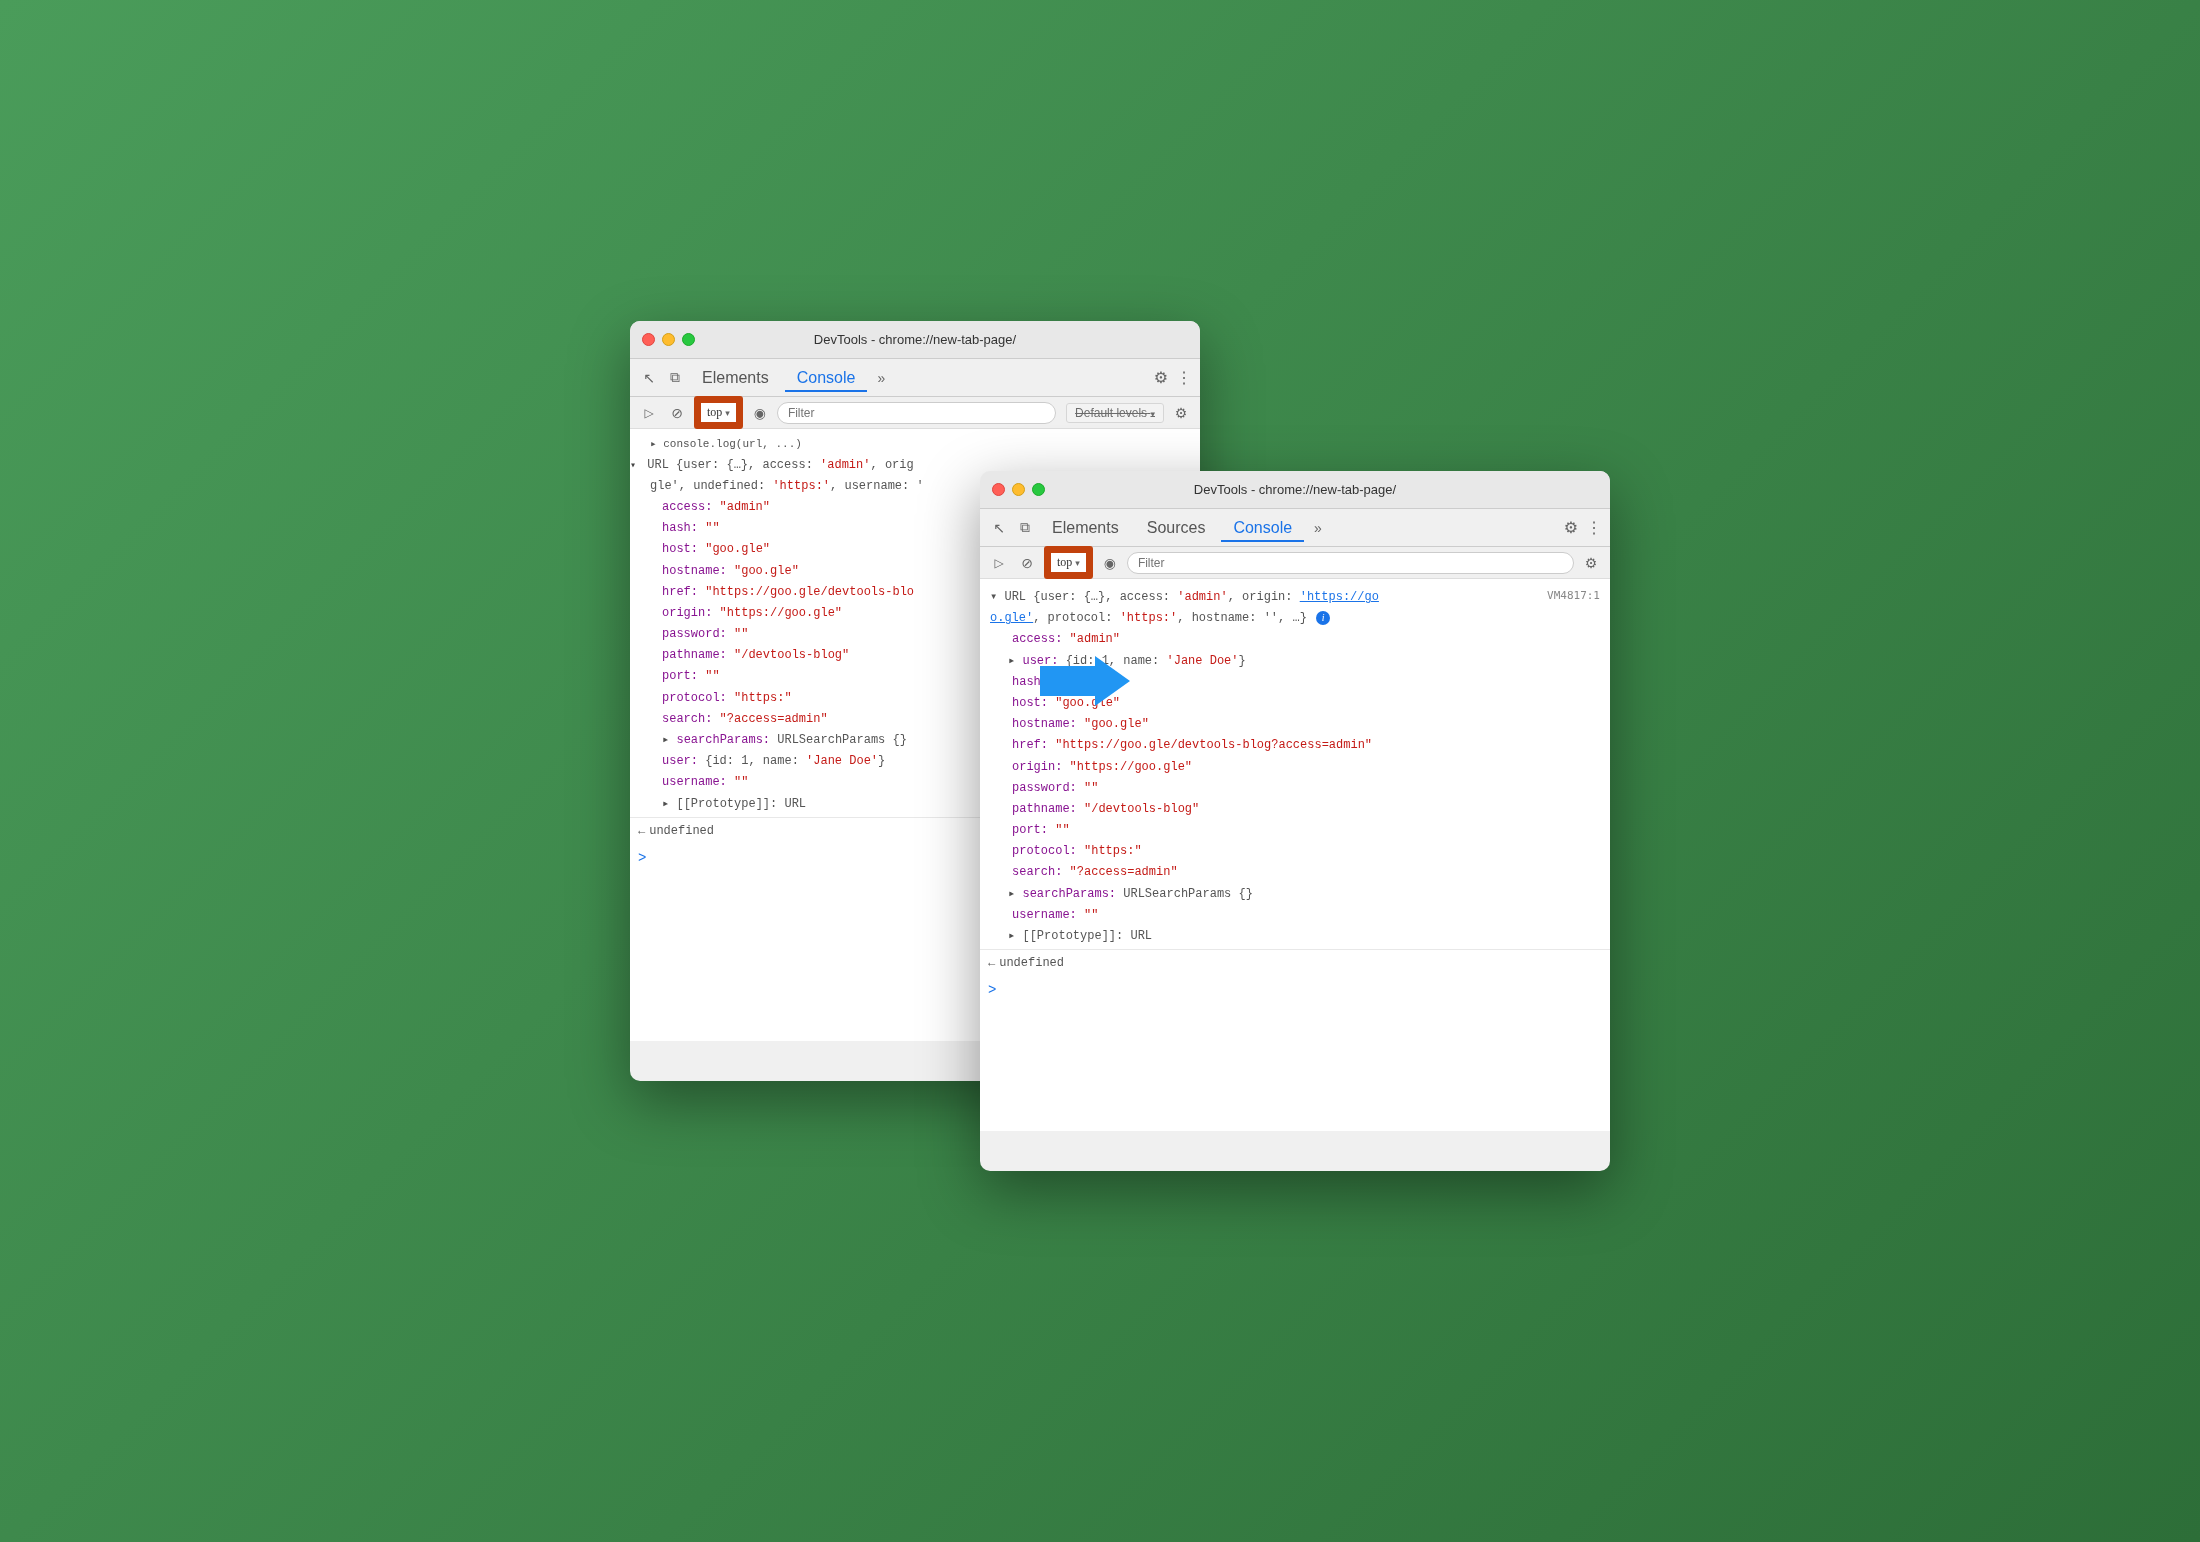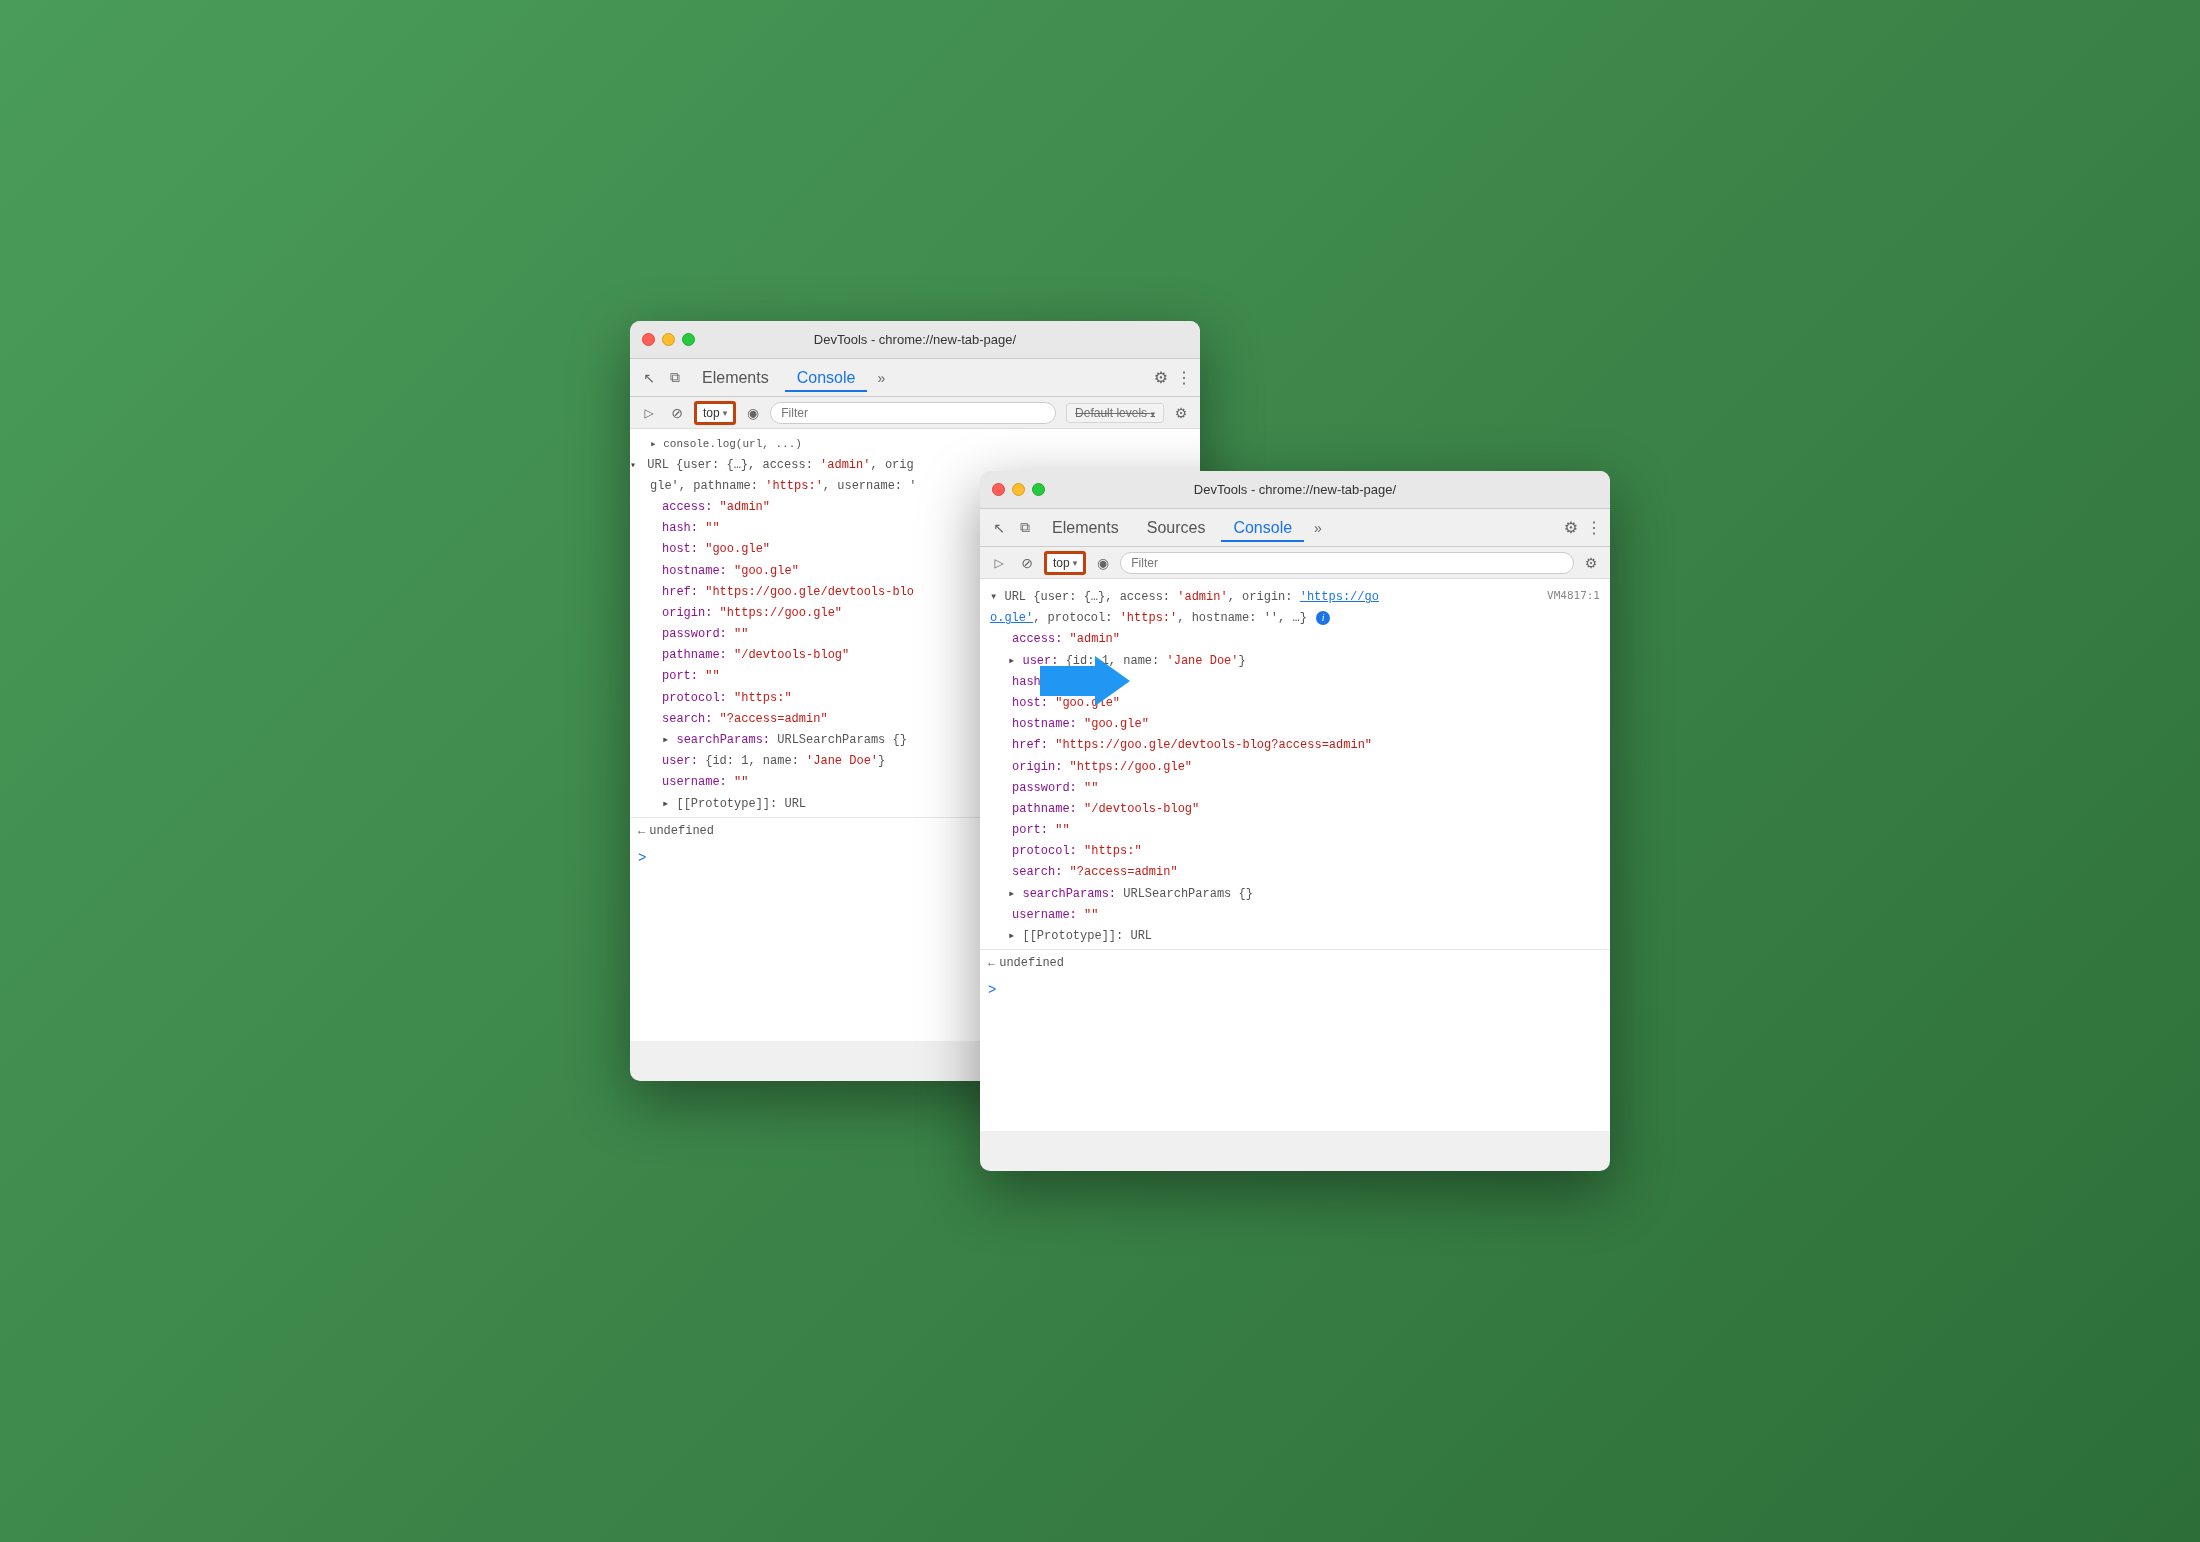--- a/index.html
+++ b/index.html
@@ -165,24 +165,25 @@
       outline: none;
     }
 
     .top-selector {
       display: flex;
       align-items: center;
       gap: 3px;
       font-size: 12px;
       color: #333;
       padding: 2px 6px;
-      border: 3px solid #c2410c;
+      border: 7px solid #c2410c;
       border-radius: 3px;
       background: white;
       cursor: pointer;
+      font-family: Liberation Serif, serif;
     }
 
     .dropdown-arrow {
       font-size: 9px;
       color: #666;
     }
 
     
     .console-content {
       background: white;
@@ -302,21 +303,21 @@
 
       <div class="console-line" style="color:#555; font-size:11px; padding-left:20px;">
         ▸ <span style="color:#555;margin-top:6px;">console.log(url, ...)</span>
       </div>
 
       <div class="console-line" style="padding-left:0; color:#555;">
         <span class="expand-arrow">▾</span>
         <span style="color:#555;">URL {user: {…}, access: </span><span class="c-string">'admin'</span><span style="color:#555;">, orig</span>
       </div>
       <div class="console-line" style="padding-left:20px; color:#555;">
-        <span>gle', pathname: </span><span class="c-string">'https:'</span><span>, username: '</span>
+        <span>gle', undefined: </span><span class="c-string">'https:'</span><span>, username: '</span>
       </div>
 
       <div class="console-line indent-1" style="position:relative;">
         <span style="color:#881391;">access: </span><span class="c-string">"admin"</span>
         
         
       </div>
 
       <div class="console-line indent-1">
         <span style="color:#881391;">hash: </span><span class="c-string">""</span>

